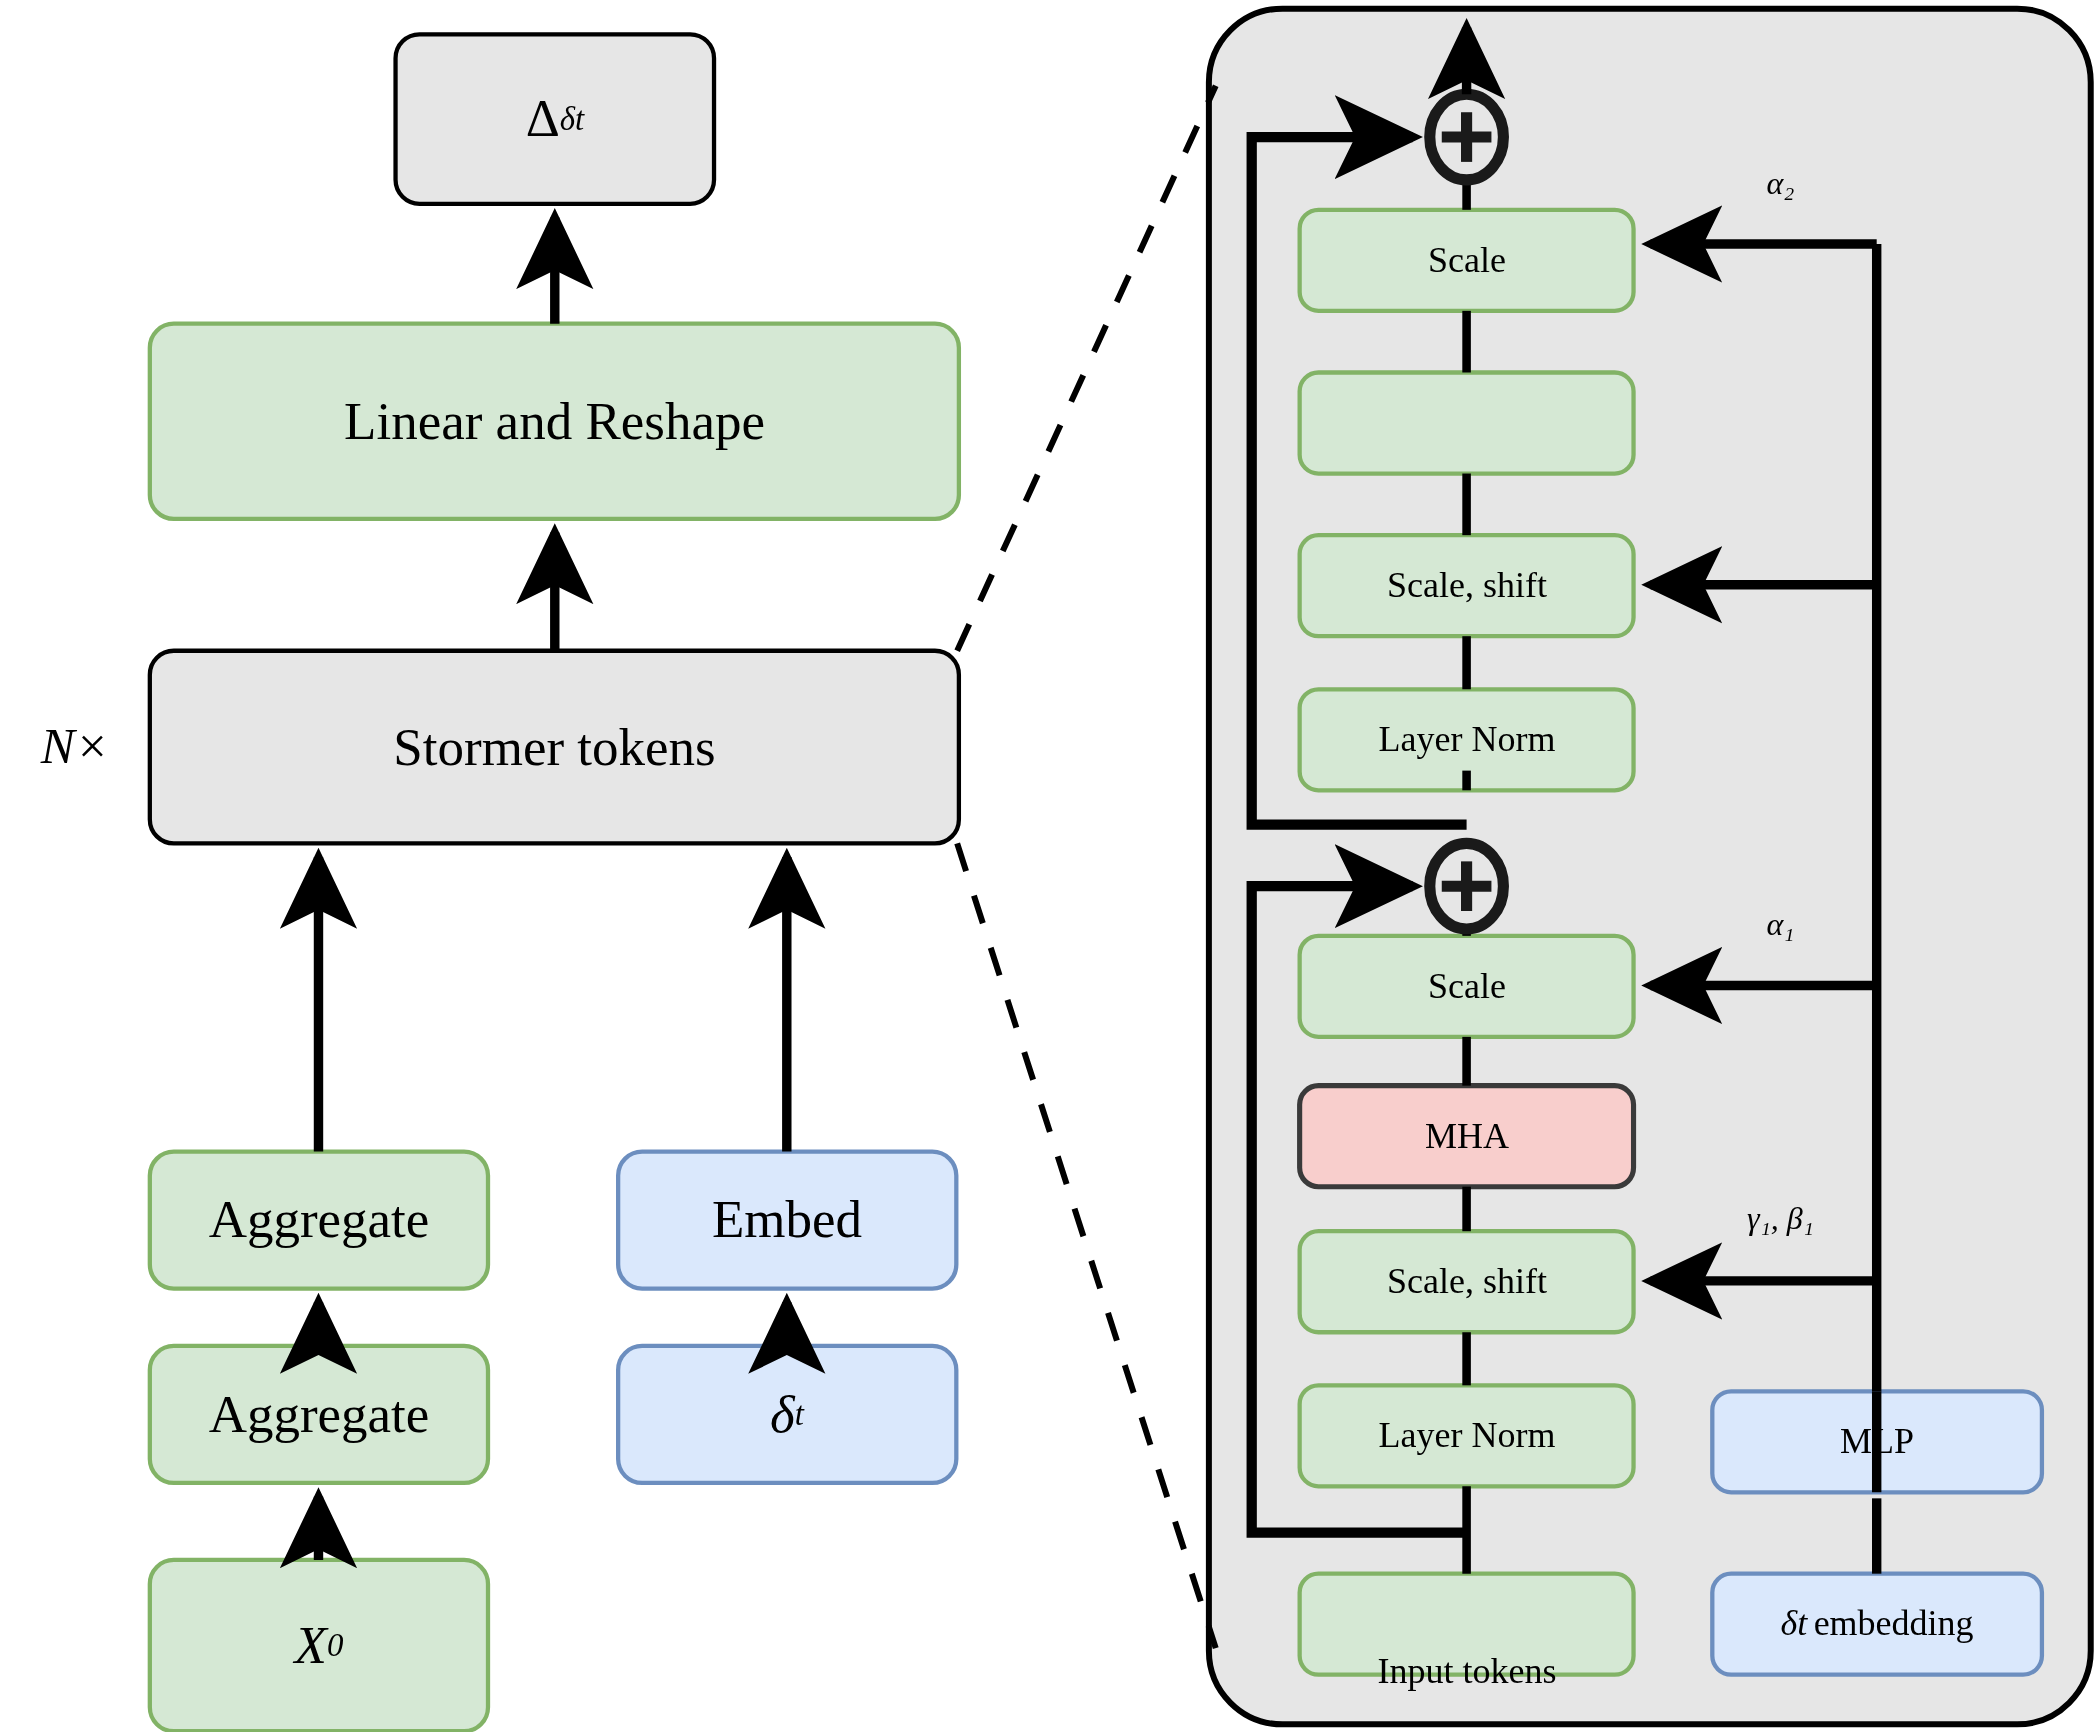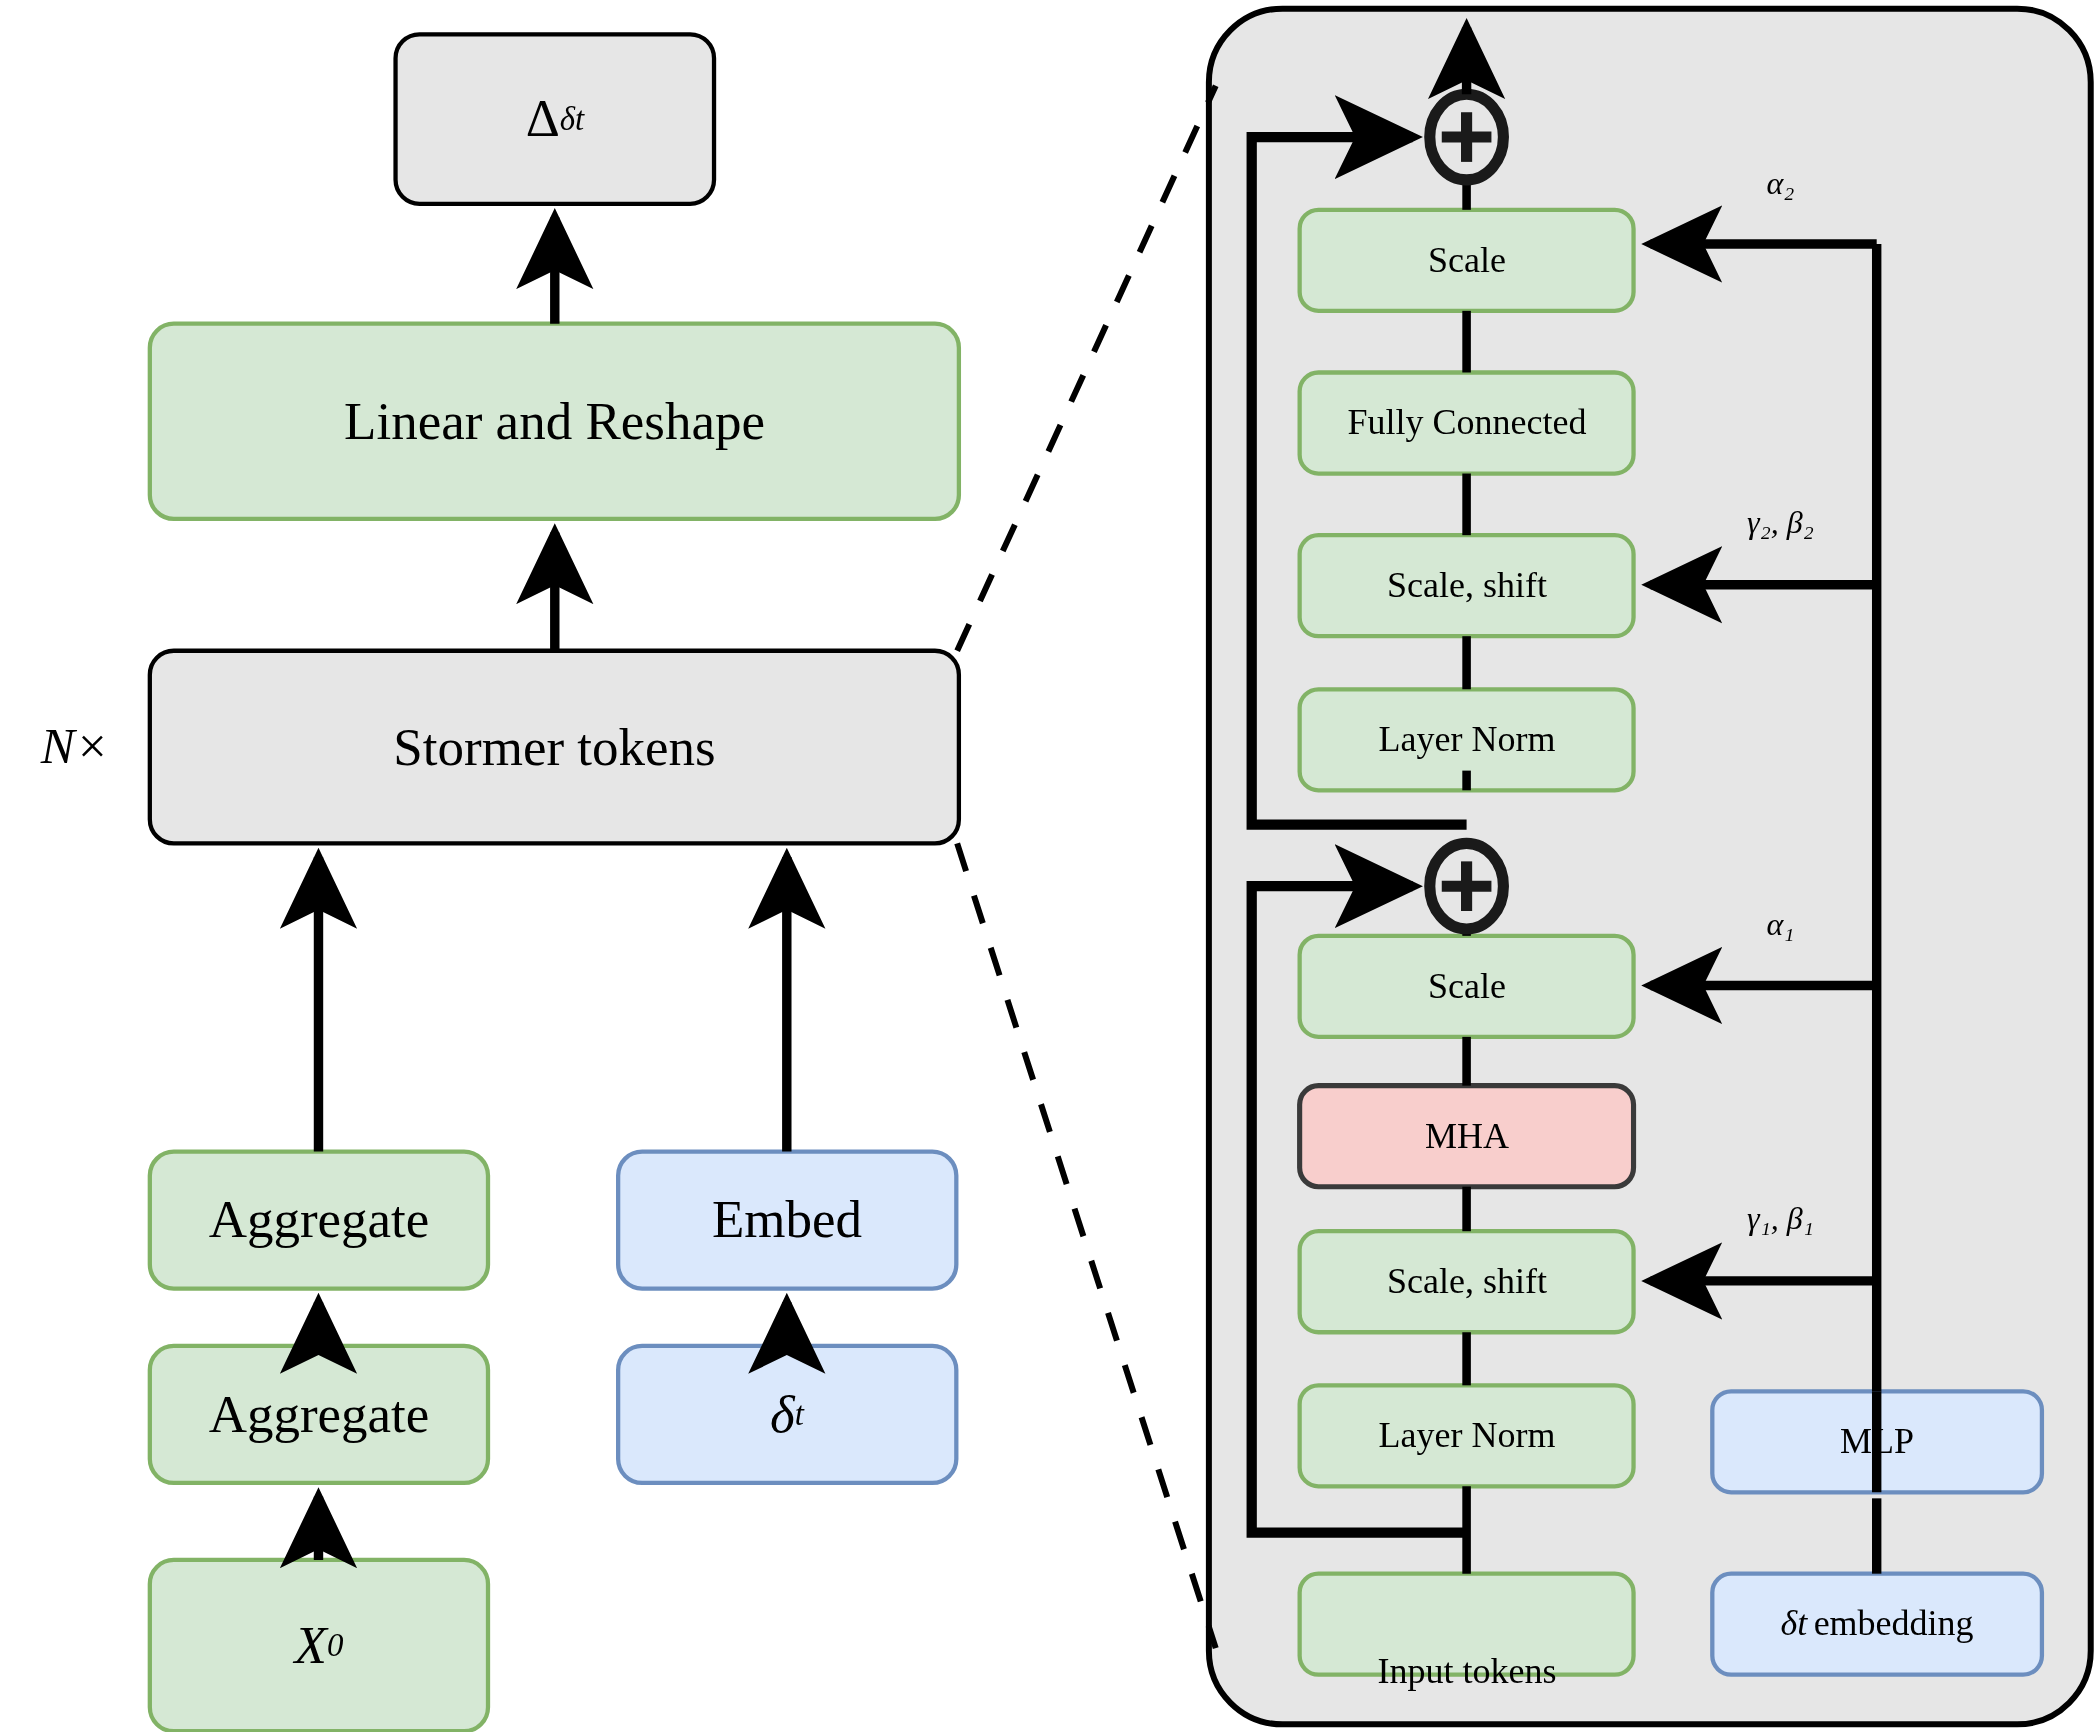--- a/index.html
+++ b/index.html
@@ -190,32 +190,30 @@
   <div class="node-label lbl-sm" style="left:1300px; top:1231px; width:334px; height:101px;">Scale, shift</div>
 
   <div class="node-label lbl-sm" style="left:1300px; top:1086px; width:334px; height:101px;">MHA</div>
 
   <div class="node-label lbl-sm" style="left:1300px; top:936px; width:334px; height:101px;">Scale</div>
 
   <div class="node-label lbl-sm" style="left:1300px; top:689px; width:334px; height:101px;">Layer Norm</div>
 
   <div class="node-label lbl-sm" style="left:1300px; top:535px; width:334px; height:101px;">Scale, shift</div>
 
-  <div class="node-label lbl-sm" style="left:1300px; top:372px; width:334px; height:101px;">Fully Connected</div>
 
   <div class="node-label lbl-sm" style="left:1300px; top:210px; width:334px; height:101px;">Scale</div>
 
   <div class="node-label lbl-sm" style="left:1712px; top:1391px; width:330px; height:101px;">MLP</div>
 
   <div class="node-label lbl-sm" style="left:1712px; top:1573px; width:330px; height:101px;">
     <span class="ital" style="margin-right:0.18em;">δt</span>embedding
   </div>
 
   <div class="node-label lbl-ann" style="left:1678px; top:154px; width:205px; height:60px;">α₂</div>
 
-  <div class="node-label lbl-ann" style="left:1652px; top:492px; width:257px; height:62px;">γ₂, β₂</div>
 
   <div class="node-label lbl-ann" style="left:1678px; top:895px; width:205px; height:60px;">α₁</div>
 
   <div class="node-label lbl-ann" style="left:1652px; top:1188px; width:257px; height:62px;">γ₁, β₁</div>
 
 </div>
 
 
 </body></html>

